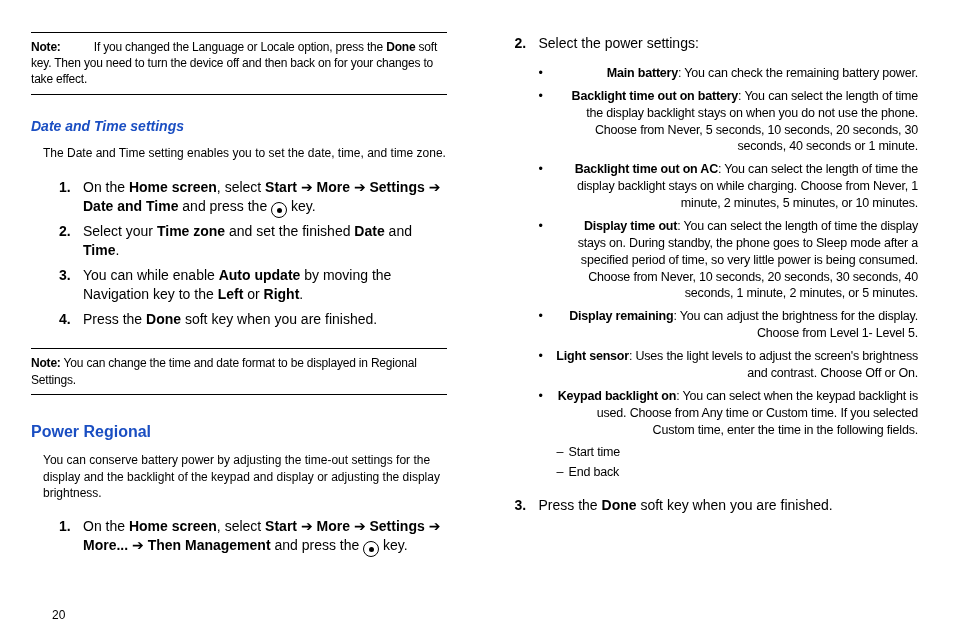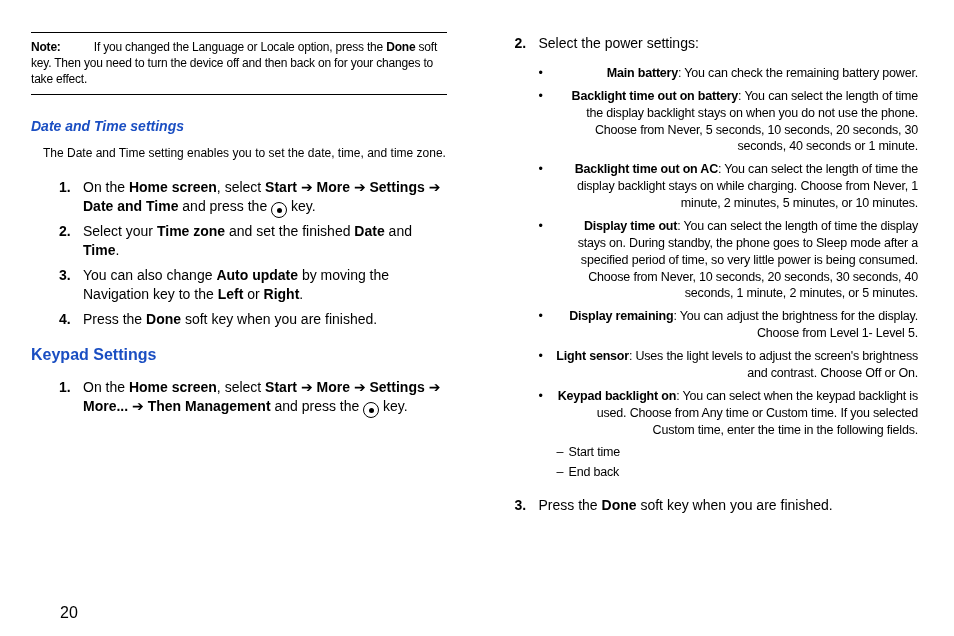--- a/index.html
+++ b/index.html
@@ -101,23 +101,23 @@
 }
 .bullet .bb { flex: 1; text-align: right; }
 .sub {
   display: flex;
   margin: 3px 0 3px 18px;
   font-size: 12.5px;
 }
 .sub .dash { min-width: 12px; }
 .page-num {
   position: absolute;
-  left: 60px;
+  left: 52px;
   bottom: 14px;
-  font-size: 16px;
+  font-size: 12px;
 }
 .arrow { font-family: Arial; }
 .condensed { font-family: Helvetica, Arial, sans-serif; font-size: 12.5px; letter-spacing: -0.2px; }
 </style>
 </head>
 <body>
 
 <div class="page">
 
   <div class="col">
@@ -138,33 +138,38 @@
       </div>
       <div class="ol-item">
         <div class="ol-num">2.</div>
         <div class="ol-body">
           <span>Select your </span><b>Time zone</b><span> and set the finished </span><b>Date</b><span> and </span><b>Time</b><span>.</span>
         </div>
       </div>
       <div class="ol-item">
         <div class="ol-num">3.</div>
         <div class="ol-body">
-          <span>You can also change </span><b>Auto update</b><span> by moving the Navigation key to the </span><b>Left</b><span> or </span><b>Right</b><span>.</span>
+          <span>You can while enable </span><b>Auto update</b><span> by moving the Navigation key to the </span><b>Left</b><span> or </span><b>Right</b><span>.</span>
         </div>
       </div>
       <div class="ol-item">
         <div class="ol-num">4.</div>
         <div class="ol-body">
           <span>Press the </span><b>Done</b><span> soft key when you are finished.</span>
         </div>
       </div>
     </div>
 
-
-    <div class="h-blue">Keypad Settings</div>
+    <div class="note-block" style="margin-top:14px;">
+      <b class="label">Note:</b>
+      <span>You can change the time and date format to be displayed in Regional Settings.</span>
+    </div>
+
+    <div class="h-blue">Power Regional</div>
+    <div class="para">You can conserve battery power by adjusting the time-out settings for the display and the backlight of the keypad and display or adjusting the display brightness.</div>
 
     <div class="ol">
       <div class="ol-item">
         <div class="ol-num">1.</div>
         <div class="ol-body">
           <span>On the </span><b>Home screen</b><span>, select </span><b>Start</b> <span class="arrow">➔</span> <b>More</b> <span class="arrow">➔</span> <b>Settings</b> <span class="arrow">➔</span> <b>More...</b> <span class="arrow">➔</span> <b>Then Management</b><span> and press the </span><span class="key-icon"></span><span> key.</span>
         </div>
       </div>
     </div>
   </div>

